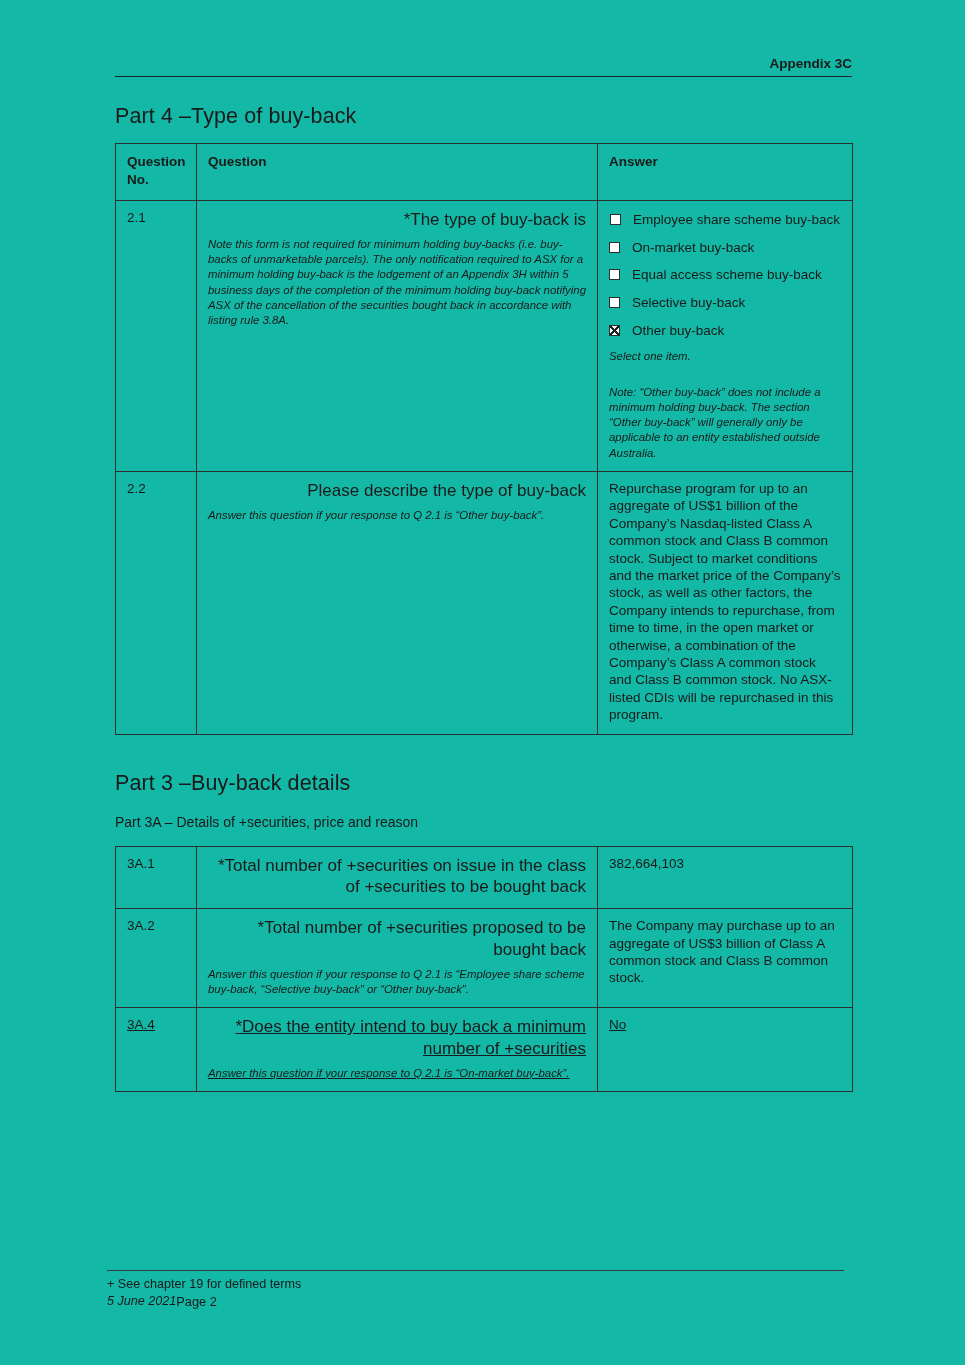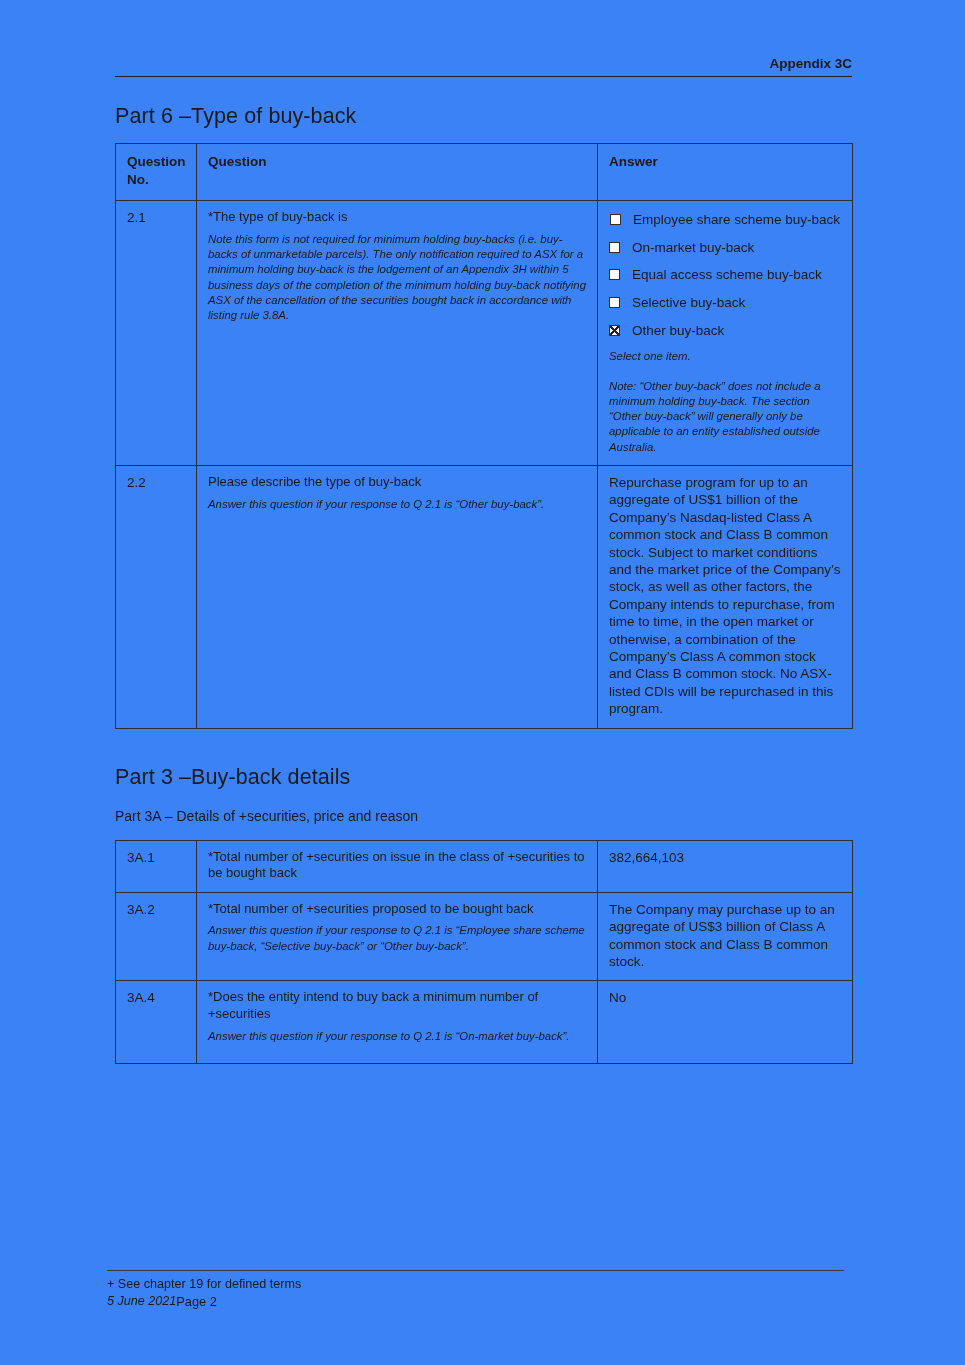--- a/index.html
+++ b/index.html
@@ -6,21 +6,21 @@
   html, body { background: #ffffff; }
   body {
     font-family: "Liberation Sans", "DejaVu Sans", sans-serif;
     color: #1a1a1a;
     -webkit-font-smoothing: antialiased;
   }
   .page {
     position: relative;
     width: 965px;
     height: 1365px;
-    background: #3b82f6;
+    background: #14b8a6;
     overflow: hidden;
   }
   .content {
     position: absolute;
     left: 115px;
     width: 737px;
     top: 0;
   }
   
   .doc-header { padding-top: 55px; text-align: right; }
@@ -54,21 +54,21 @@
     vertical-align: top;
     padding: 8px 11px 10px 11px;
     font-size: 13.5px;
     line-height: 1.3;
   }
   col.c-no { width: 81px; }
   col.c-q  { width: 401px; }
   col.c-a  { width: 255px; }
   tr.head td { font-weight: bold; padding-top: 9px; padding-bottom: 12px; }
   td.qno { padding-left: 10px; }
-  .qtext { font-size: 13px; line-height: 1.28; }
+  .qtext { font-size: 17px; line-height: 1.28; text-align: right; }
   .note {
     font-style: italic;
     font-size: 11.4px;
     line-height: 1.34;
     margin-top: 6px;
   }
   .answer-text { font-size: 13.5px; line-height: 1.29; }
 
   
   .opt { display: flex; margin-bottom: 9px; }
@@ -82,21 +82,21 @@
     margin-right: 12px;
     background-color: #fff;
   }
   .cb.checked {
     background-image:
       linear-gradient(45deg,  transparent 44%, #222 44%, #222 58%, transparent 58%),
       linear-gradient(135deg, transparent 44%, #222 44%, #222 58%, transparent 58%);
   }
   .opt-label { font-size: 13.5px; line-height: 1.38; }
   .ans-note1 { }
-  .ans-note2 { margin-top: 14px; }
+  .ans-note2 { margin-top: 20px; }
 
   
   .doc-footer {
     position: absolute;
     top: 1270px;
     left: 107px;
     width: 737px;
   }
   .footer-rule { border: 0; border-top: 1.2px solid #3a3a3a; }
   .footer-terms { font-size: 12.6px; margin-top: 5px; line-height: 1.3; }
@@ -108,21 +108,21 @@
 <body>
 
 <div class="page">
   <div class="content">
 
     <div class="doc-header">
       <div class="hline">Appendix 3C</div>
       <hr class="header-rule">
     </div>
 
-    <h1 class="part-heading">Part 6 –Type of buy-back</h1>
+    <h1 class="part-heading">Part 4 –Type of buy-back</h1>
 
     <table class="form-table">
       <colgroup>
           <col class="c-no">
           <col class="c-q">
           <col class="c-a">
         </colgroup>
       <tbody>
           <tr class="head">
         <td>Question No.</td>
@@ -200,21 +200,21 @@
         <td class="qno">3A.2</td>
         <td>
           <div class="qtext">*Total number of +securities proposed to be bought back</div>
           <div class="note">Answer this question if your response to Q 2.1 is “Employee share scheme buy-back, “Selective buy-back” or “Other buy-back”.</div>
         </td>
         <td>
           <div class="answer-text">The Company may purchase up to an aggregate of US$3 billion of Class A common stock and Class B common stock.</div>
         </td>
       </tr>
 
-      <tr style="height:83px;">
+      <tr style="height:83px;text-decoration:underline;">
         <td class="qno">3A.4</td>
         <td>
           <div class="qtext">*Does the entity intend to buy back a minimum number of +securities</div>
           <div class="note">Answer this question if your response to Q 2.1 is “On-market buy-back”.</div>
         </td>
         <td>
           <div class="answer-text">No</div>
         </td>
       </tr>
 

